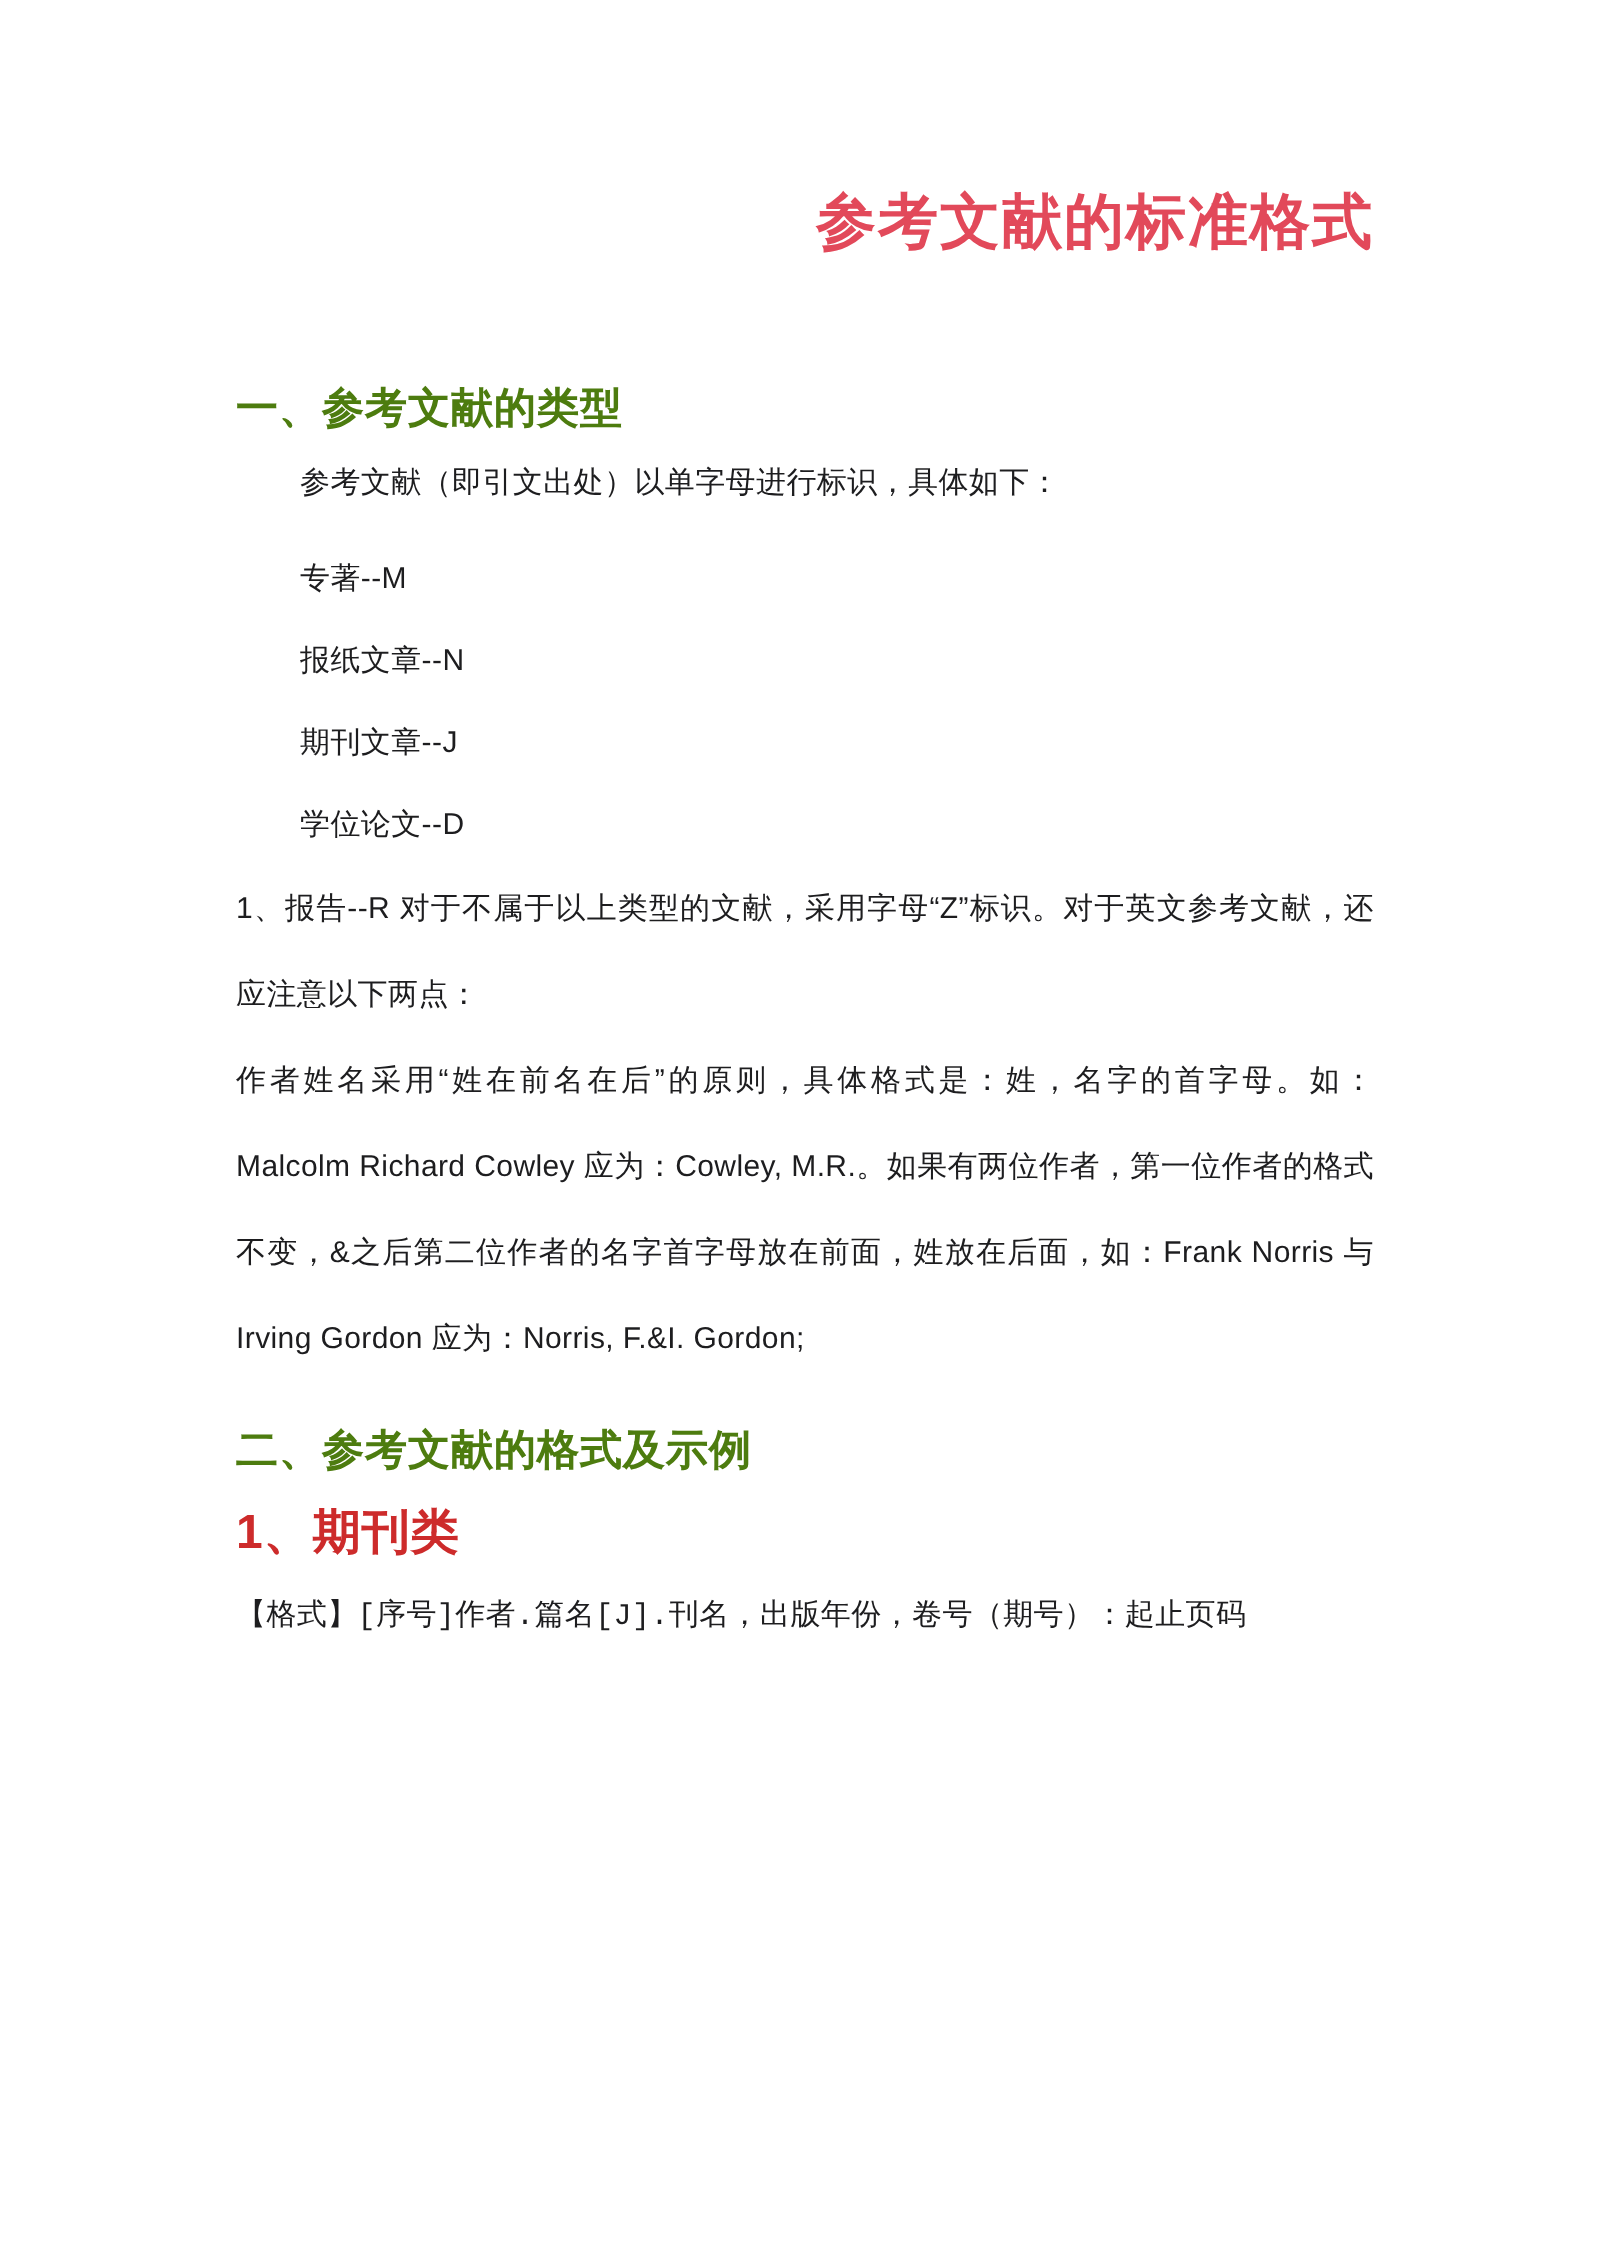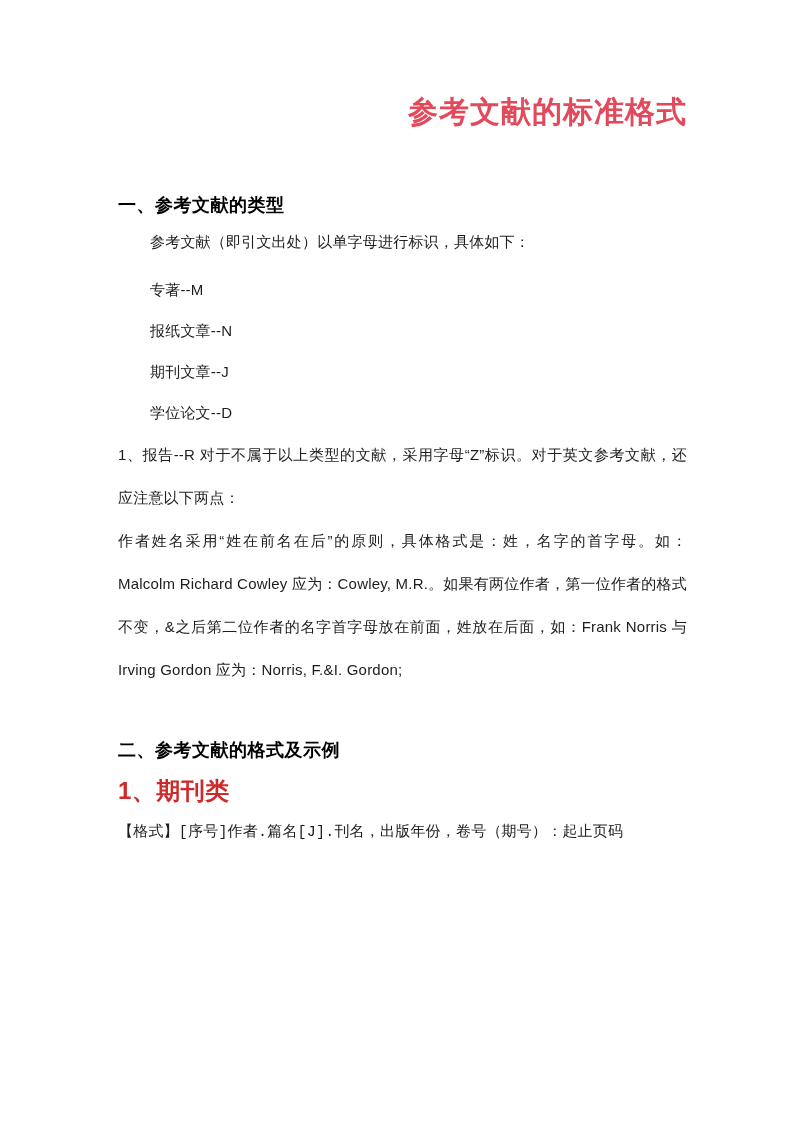--- a/index.html
+++ b/index.html
@@ -21,28 +21,28 @@
     margin-top: 92px;
     font-size: 30px;
     line-height: 40px;
     font-weight: 700;
     text-align: right;
     color: #e2495a;
     letter-spacing: 1px;
   }
   .section-heading {
     margin-top: 58px;
-    font-size: 18px;
+    font-size: 21px;
     line-height: 30px;
     font-weight: 700;
-    color: #000000;
+    color: #4d7c0f;
     letter-spacing: 0.5px;
   }
   .section-heading.second {
-    margin-top: 44px;
+    margin-top: 20px;
   }
   .sub-heading {
     margin-top: 12px;
     font-size: 24px;
     line-height: 28px;
     font-weight: 700;
     color: #cd2b2b;
     letter-spacing: 0.5px;
   }
   .body-line {

